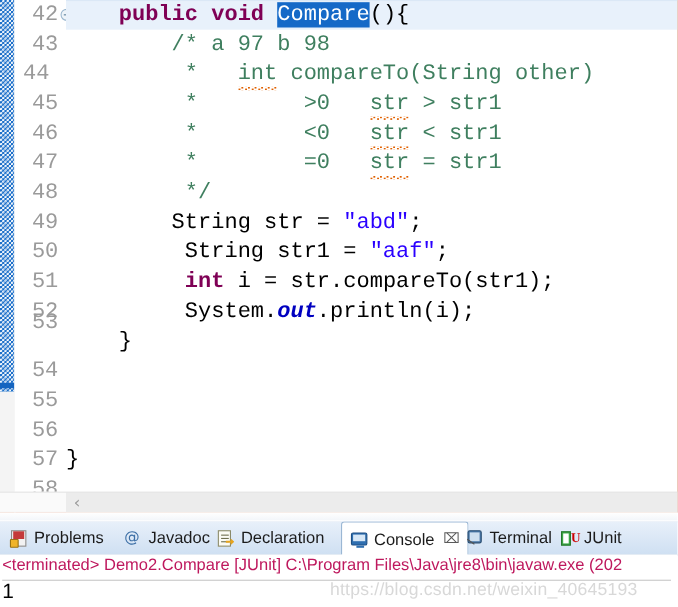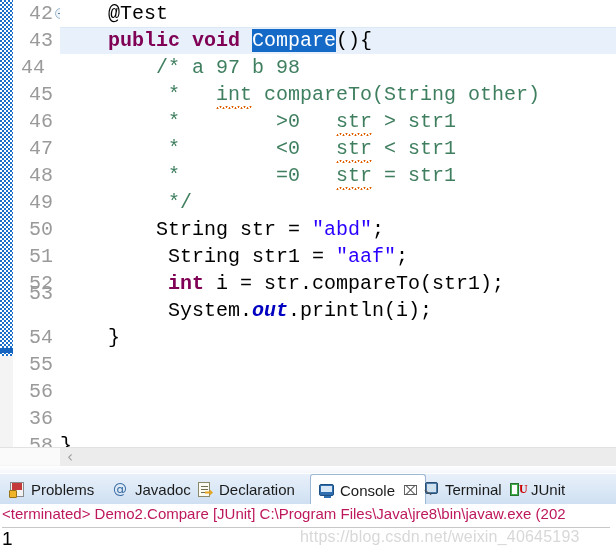--- a/index.html
+++ b/index.html
@@ -217,26 +217,25 @@
         <div class="ln" style="top: 135px;">47</div>
         <div class="ln" style="top: 162px;">48</div>
         <div class="ln" style="top: 189px;">49</div>
         <div class="ln" style="top: 216px;">50</div>
         <div class="ln" style="top: 243px;">51</div>
         <div class="ln" style="top: 270px;">52</div>
         <div class="ln" style="top: 280px;">53</div>
         <div class="ln" style="top: 324px;">54</div>
         <div class="ln" style="top: 351px;">55</div>
         <div class="ln" style="top: 378px;">56</div>
-        <div class="ln" style="top: 405px;">36</div>
+        <div class="ln" style="top: 405px;">57</div>
         <div class="ln" style="top: 432px;">58</div>
       </div>
 
     <div class="code" id="code">
-        <div class="line">    @Test</div>
         <div class="line hl">    <span class="kw">public</span> <span class="kw">void</span> <span class="sel">Compare</span>(){</div>
         <div class="line"><span class="cm">        /* a 97 b 98</span></div>
         <div class="line"><span class="cm">         *   <span class="sq">int</span> compareTo(String other)</span></div>
         <div class="line"><span class="cm">         *        &gt;0   <span class="sq">str</span> &gt; str1</span></div>
         <div class="line"><span class="cm">         *        &lt;0   <span class="sq">str</span> &lt; str1</span></div>
         <div class="line"><span class="cm">         *        =0   <span class="sq">str</span> = str1</span></div>
         <div class="line"><span class="cm">         */</span></div>
         <div class="line">        String str = <span class="str">"abd"</span>;</div>
         <div class="line">         String str1 = <span class="str">"aaf"</span>;</div>
         <div class="line">         <span class="kw">int</span> i = str.compareTo(str1);</div>

